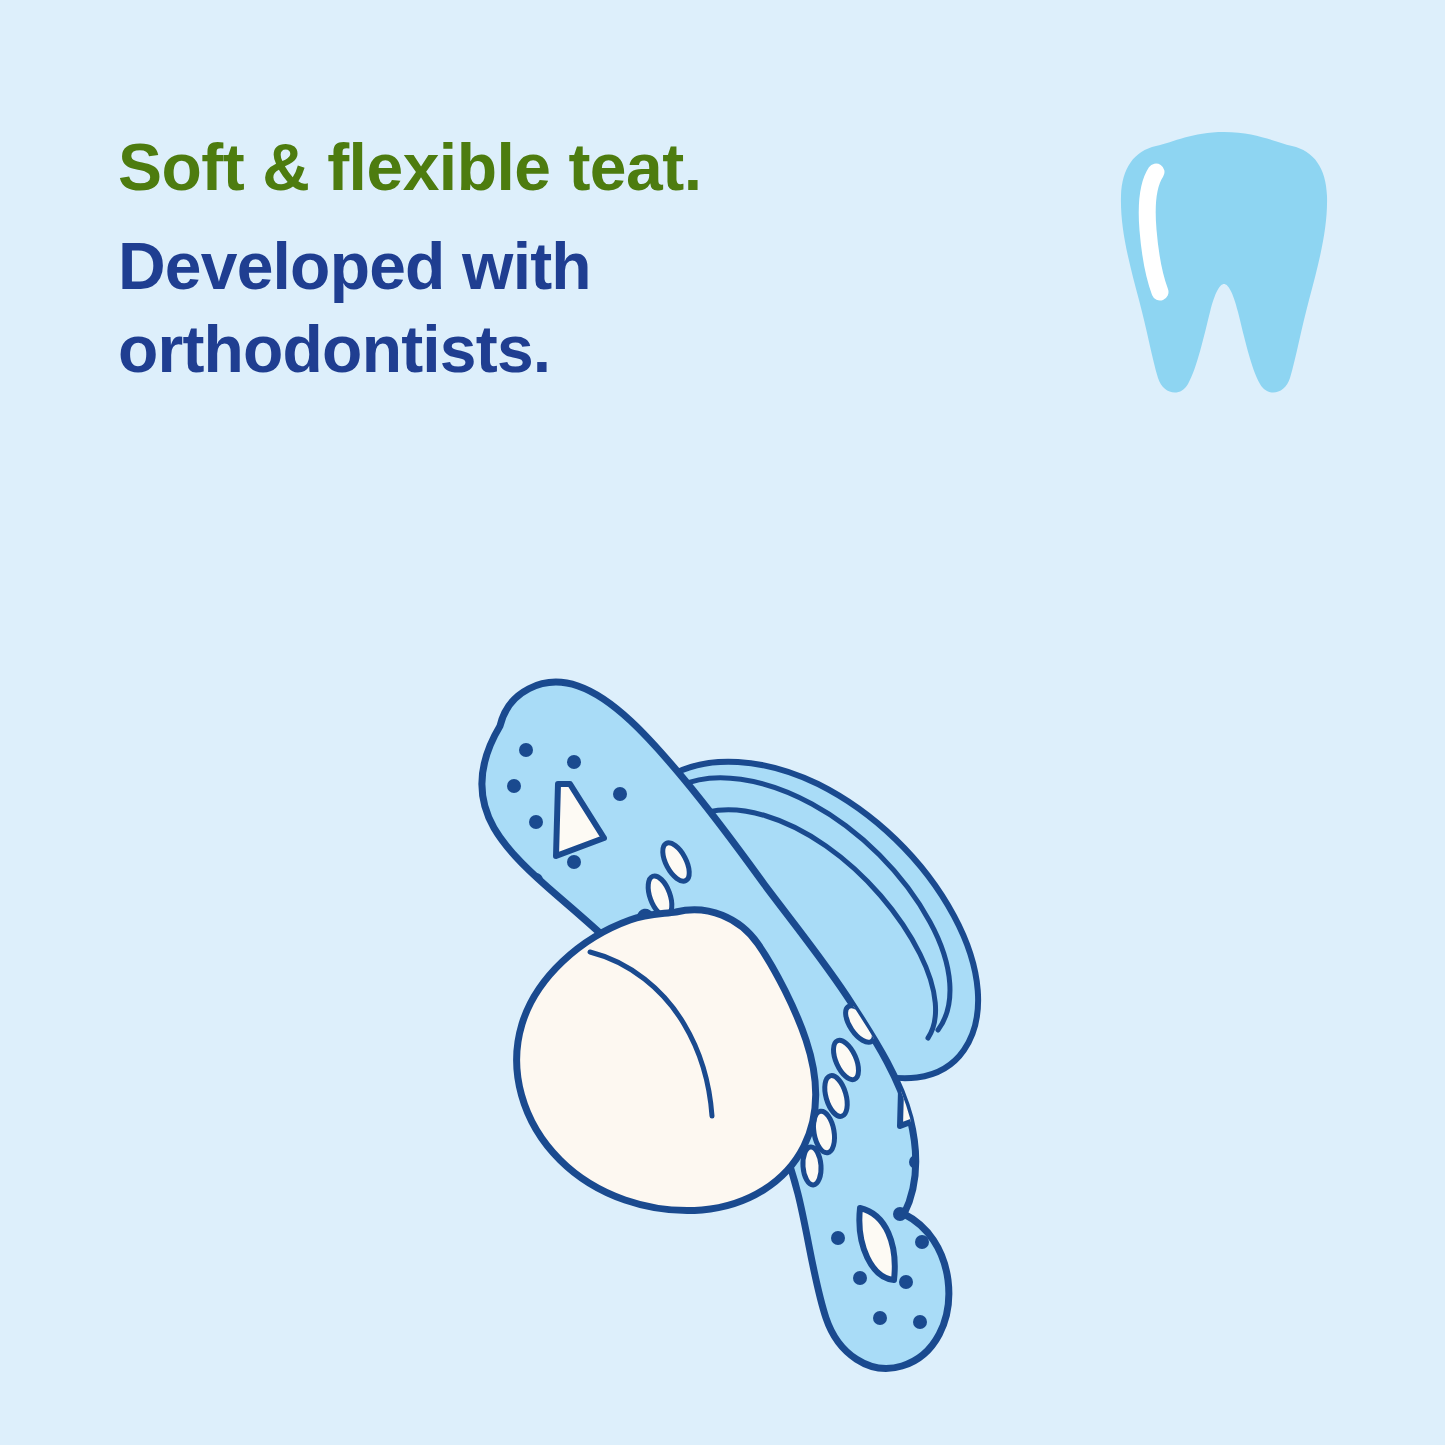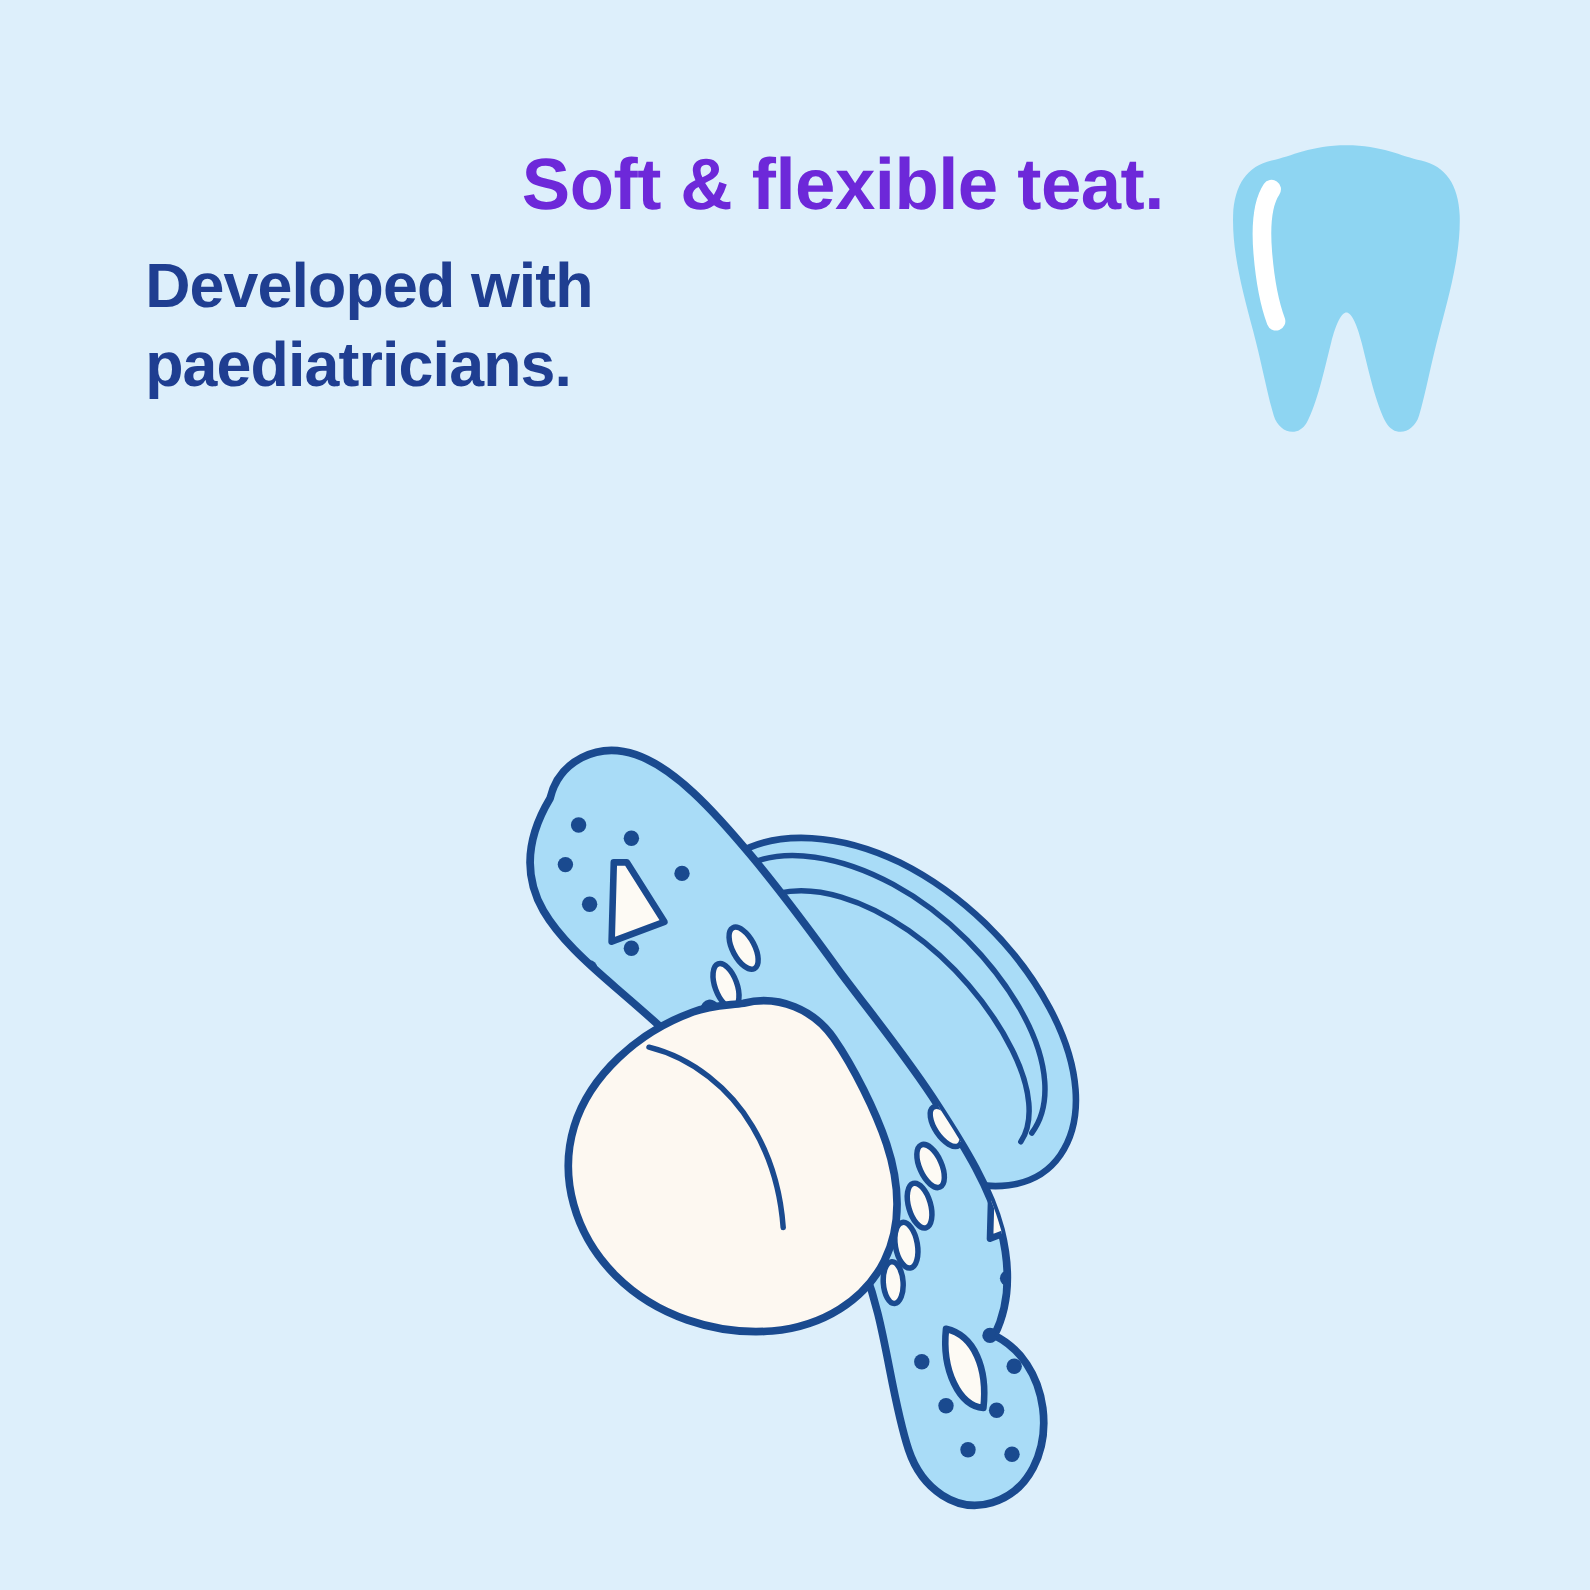--- a/index.html
+++ b/index.html
@@ -27,33 +27,32 @@
     left: 118px;
     top: 132px;
     width: 940px;
   }
   .eyebrow {
     font-family: "Liberation Sans", sans-serif;
     font-size: 66px;
     line-height: 1.08;
     font-weight: 700;
     letter-spacing: -0.5px;
-    color: #6d28d9;
+    color: #4d7c0f;
     margin: 0 0 22px 0;
     white-space: nowrap;
-    text-align: right;
   }
   .headline {
     font-family: "Liberation Sans", sans-serif;
-    font-size: 57px;
+    font-size: 66px;
     line-height: 1.26;
     font-weight: 700;
     letter-spacing: -0.8px;
     color: #1f3e91;
-    margin: 14px;
+    margin: 0;
   }
   .headline .hl-line { display: block; white-space: nowrap; }
 
   
   .tooth-icon {
     position: absolute;
     left: 1118px;
     top: 126px;
     width: 212px;
     height: 272px;
@@ -70,21 +69,21 @@
 </style>
 </head>
 <body>
 
 <div id="canvas">
 
   <div class="copy-block">
     <p class="eyebrow">Soft &amp; flexible teat.</p>
     <h1 class="headline">
       <span class="hl-line">Developed with</span>
-      <span class="hl-line">paediatricians.</span>
+      <span class="hl-line">orthodontists.</span>
     </h1>
   </div>
 
   <svg class="tooth-icon" viewBox="0 0 212 272" aria-hidden="true">
     <path d="M106 6
              C 138 6, 156 16, 174 20
              C 196 25, 208 42, 209 70
              C 210 104, 200 140, 191 174
              C 183 204, 178 232, 172 252
              C 167 268, 150 272, 142 258

